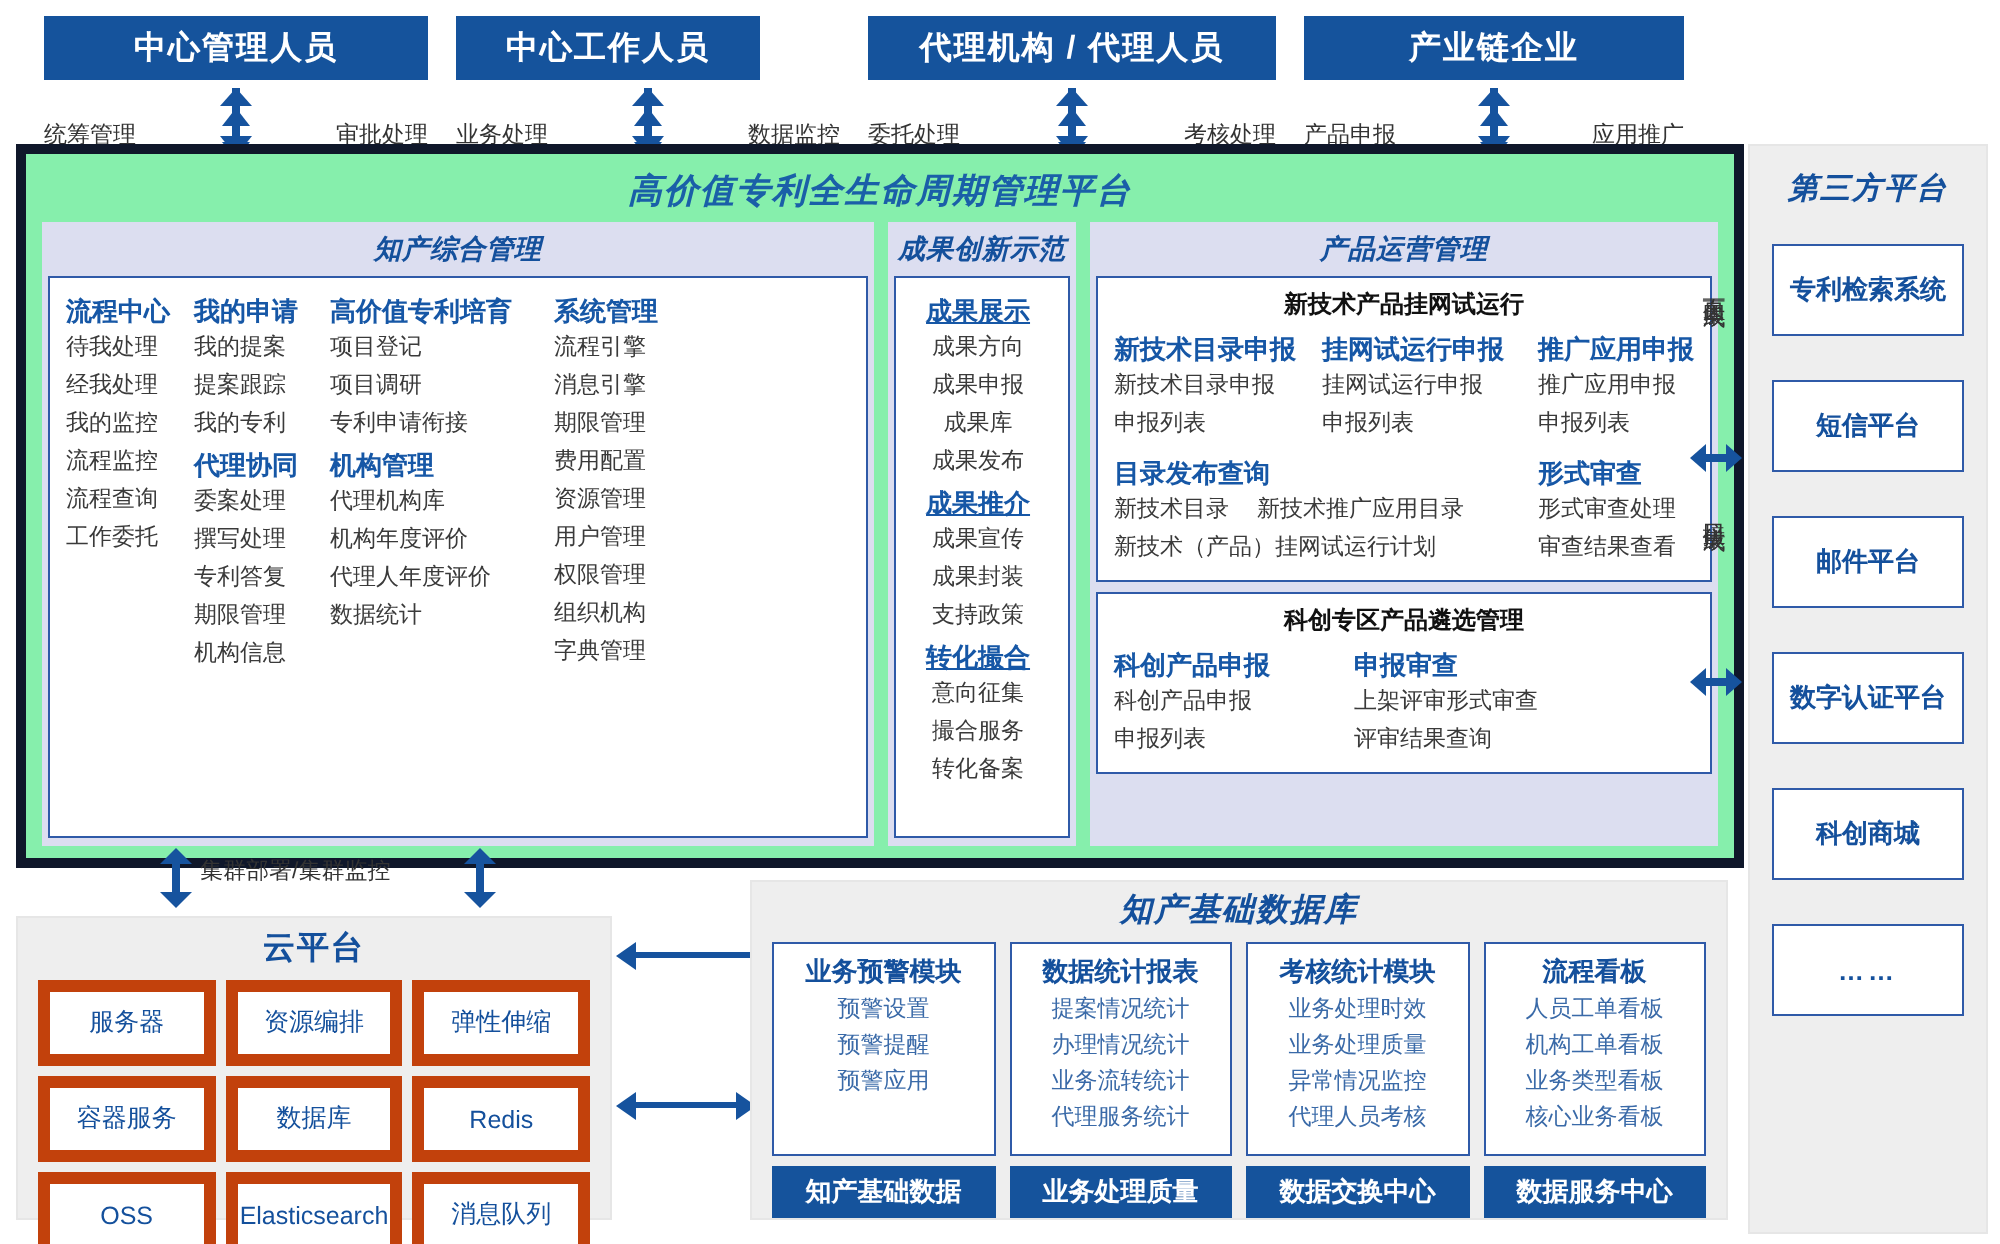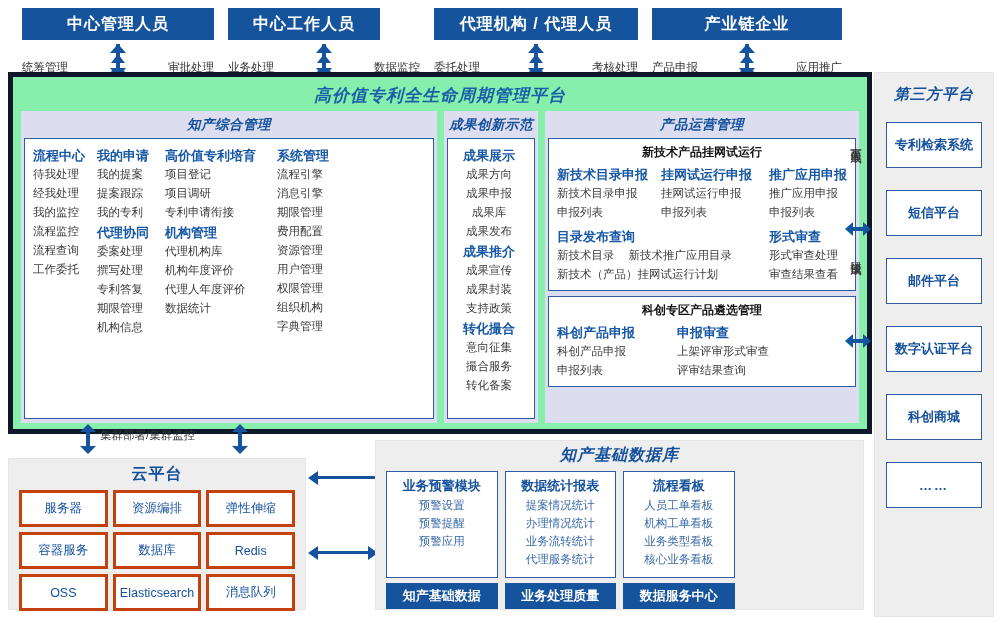--- a/index.html
+++ b/index.html
@@ -97,21 +97,21 @@
   
   .sec-a .section-body{gap:0;padding-left:8px;}
   .colA1{width:64px;}
   .colA2{width:68px;}
   .colA3{width:112px;}
   .colA4{width:92px;}
   .colA5{width:80px;}
 
   
   .sec-b .section-body{flex-direction:column;align-items:center;padding-left:0;}
-  .sec-b .grp-head{}
+  .sec-b .grp-head{text-decoration:underline;}
   .sec-b .leaf{text-align:center;}
 
   
   .sec-c .section-body{
     background:transparent;border:none;margin:0 3px 4px 3px;
     flex-direction:column;padding:0;gap:5px;
   }
   .subbox{
     background:#fff;border:1px solid #2f5aa8;padding:5px 8px 6px;
   }
@@ -190,21 +190,21 @@
   }
   .cloud-title{
     text-align:center;font-size:16px;font-weight:bold;
     color:#14509c;padding-top:5px;letter-spacing:1px;
   }
   .cloud-grid{
     padding:5px 10px 0;display:grid;grid-template-columns:repeat(3,1fr);
     gap:5px;
   }
   .cloud-cell{
-    height:31px;background:#fff;border:3px solid #c2410c;
+    height:31px;background:#fff;border:6px solid #c2410c;
     font-size:12.5px;color:#14509c;
   }
 
   
   .arr-left{
     position:absolute;width:70px;height:14px;
   }
   .arr-left i{position:absolute;left:8px;top:5px;width:62px;height:3px;background:#16539e;}
   .arr-left::before{
     content:"";position:absolute;left:0;top:0;width:0;height:0;
@@ -516,20 +516,30 @@
             <div class="kdb-card-title">数据统计报表</div>
             <div class="kdb-card-leaf">提案情况统计</div>
             <div class="kdb-card-leaf">办理情况统计</div>
             <div class="kdb-card-leaf">业务流转统计</div>
             <div class="kdb-card-leaf">代理服务统计</div>
           </div>
           <div class="kdb-foot ctr">业务处理质量</div>
         </div>
         <div class="kdb-col">
           <div class="kdb-card">
+            <div class="kdb-card-title">考核统计模块</div>
+            <div class="kdb-card-leaf">业务处理时效</div>
+            <div class="kdb-card-leaf">业务处理质量</div>
+            <div class="kdb-card-leaf">异常情况监控</div>
+            <div class="kdb-card-leaf">代理人员考核</div>
+          </div>
+          <div class="kdb-foot ctr">数据交换中心</div>
+        </div>
+        <div class="kdb-col">
+          <div class="kdb-card">
             <div class="kdb-card-title">流程看板</div>
             <div class="kdb-card-leaf">人员工单看板</div>
             <div class="kdb-card-leaf">机构工单看板</div>
             <div class="kdb-card-leaf">业务类型看板</div>
             <div class="kdb-card-leaf">核心业务看板</div>
           </div>
           <div class="kdb-foot ctr">数据服务中心</div>
         </div>
       </div>
   </div>

